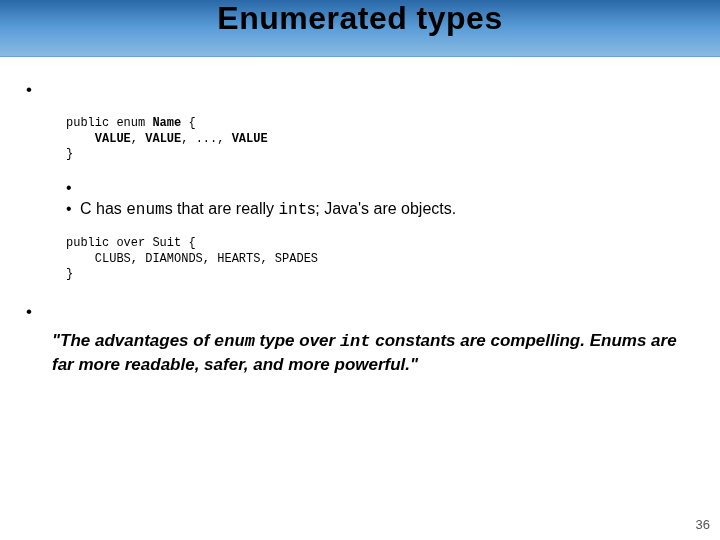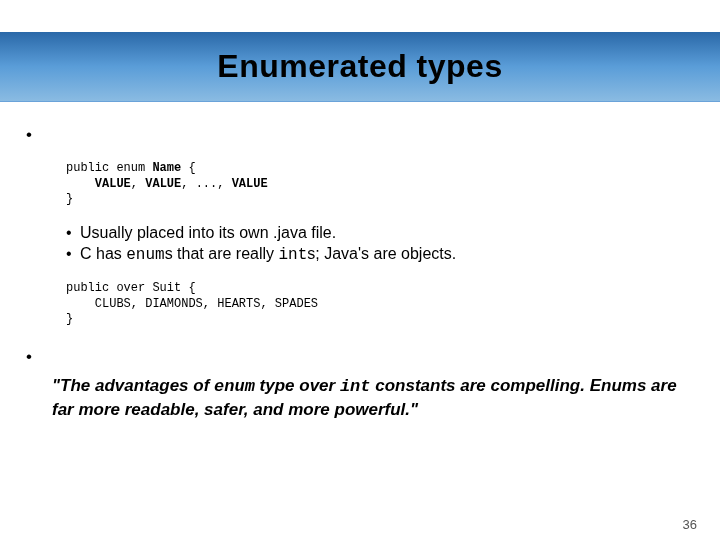--- a/index.html
+++ b/index.html
@@ -8,27 +8,25 @@
     height: 540px;
     font-family: Verdana, Geneva, sans-serif;
     font-size: 17px;
     color: #000;
     background: #fff;
     position: relative;
     overflow: hidden;
   }
   .title-band {
     width: 100%;
-    height: 70px;
+    height: 57px;
     background: linear-gradient(to bottom, #2a68a8 0%, #5a9dd8 50%, #8abbe2 100%);
     border-bottom: 1px solid #6aa3d9;
     display: flex;
-    align-items: center;
     justify-content: center;
-    margin-top: 32px;
   }
   .title-band h1 {
     color: #000;
     font-weight: 700;
     font-size: 32px;
     letter-spacing: 0.5px;
   }
   .content {
     padding: 22px 26px 0 26px;
   }
@@ -69,21 +67,21 @@
     font-style: italic;
     font-weight: 700;
     margin: 6px 0 0 26px;
     line-height: 1.35;
     font-size: 17px;
   }
   .mono { font-family: "Courier New", monospace; }
   .bold { font-weight: 700; }
   .slide-num {
     position: absolute;
-    right: 23px;
+    right: 10px;
     bottom: 8px;
     font-size: 13px;
     color: #555;
     margin-top: 40px;
   }
 </style>
 </head>
 <body>
 
 <div class="title-band">
@@ -96,21 +94,20 @@
     <span class="dot">•</span>
   </div>
 
   <div class="code-block"><span>public enum </span><span class="bold">Name</span><span> {
     </span><span class="bold">VALUE</span><span>, </span><span class="bold">VALUE</span><span>, ..., </span><span class="bold">VALUE</span><span>
 }</span></div>
 
   <div class="sub-bullets">
     <div class="row">
       <span class="dot">•</span>
-      <span>Usually placed into its own .java file.</span>
     </div>
     <div class="row">
       <span class="dot">•</span>
       <span>
         <span>C has </span><span class="mono">enum</span><span>s that are really </span><span class="mono">int</span><span>s; Java's are objects.</span>
       </span>
     </div>
   </div>
 
   <div class="code-block">public over Suit {

